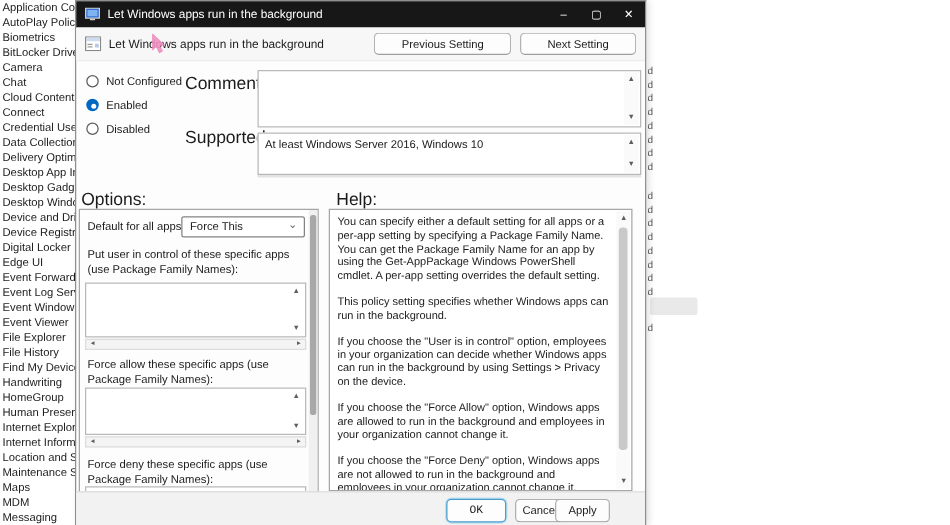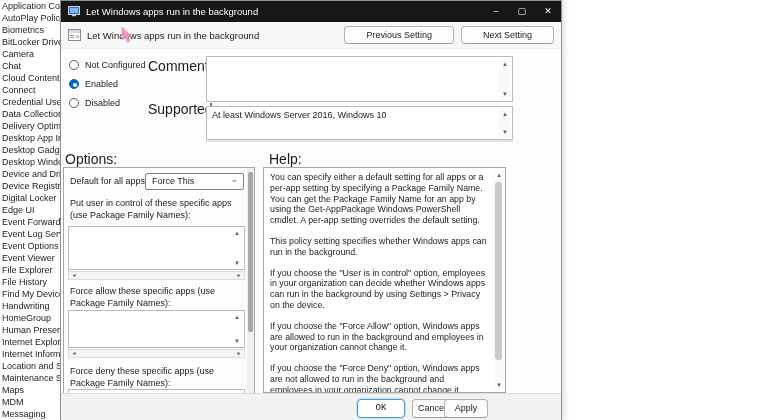--- a/index.html
+++ b/index.html
@@ -9,21 +9,21 @@
 
   
   .sidebar { position:absolute; left:0; top:0; width:60px; height:420px; background:#fff; overflow:hidden; }
   .sb-item { width:72px; height:12px; line-height:12px; font-size:9px; color:#1c1c1c;
     white-space:nowrap; overflow:hidden; padding-left:2px; cursor:default; }
   .bg-frags { position:absolute; left:516px; top:0; width:14px; height:420px; overflow:hidden; }
   .frag { position:absolute; left:2px; font-size:8px; color:#5a5a5a; }
   .bg-rect { position:absolute; left:520px; top:238px; width:38px; height:14px; background:#e9e9e9; border-radius:2px; }
 
   
-  .dialog { position:absolute; left:60px; top:0; width:502px; height:420px;
+  .dialog { position:absolute; left:60px; top:0; width:457px; height:420px;
     background:#fdfdfd; border:1px solid #8f8f8f; border-bottom:none;
     box-shadow:2px 0 6px rgba(0,0,0,.15); }
 
   
   .titlebar { position:absolute; left:0; top:0; width:100%; height:21px; background:#171717;
     display:flex; align-items:center; }
   .titlebar-icon { width:12px; height:11px; margin:0 6px 0 7px; flex:0 0 auto; }
   .titlebar-text { color:#fff; font-size:9.5px; flex:1 1 auto; white-space:nowrap; overflow:hidden; }
   .win-btn { width:26px; height:21px; color:#fff; font-size:9px; line-height:21px; text-align:center; cursor:default; }
 
@@ -106,21 +106,21 @@
         <div class="sb-item">Delivery Optimiz</div>
         <div class="sb-item">Desktop App Ins</div>
         <div class="sb-item">Desktop Gadgets</div>
         <div class="sb-item">Desktop Window</div>
         <div class="sb-item">Device and Drive</div>
         <div class="sb-item">Device Registrati</div>
         <div class="sb-item">Digital Locker</div>
         <div class="sb-item">Edge UI</div>
         <div class="sb-item">Event Forwardin</div>
         <div class="sb-item">Event Log Servic</div>
-        <div class="sb-item">Event Options</div>
+        <div class="sb-item">Event Window</div>
         <div class="sb-item">Event Viewer</div>
         <div class="sb-item">File Explorer</div>
         <div class="sb-item">File History</div>
         <div class="sb-item">Find My Device</div>
         <div class="sb-item">Handwriting</div>
         <div class="sb-item">HomeGroup</div>
         <div class="sb-item">Human Presence</div>
         <div class="sb-item">Internet Explorer</div>
         <div class="sb-item">Internet Informa</div>
         <div class="sb-item">Location and Ser</div>

